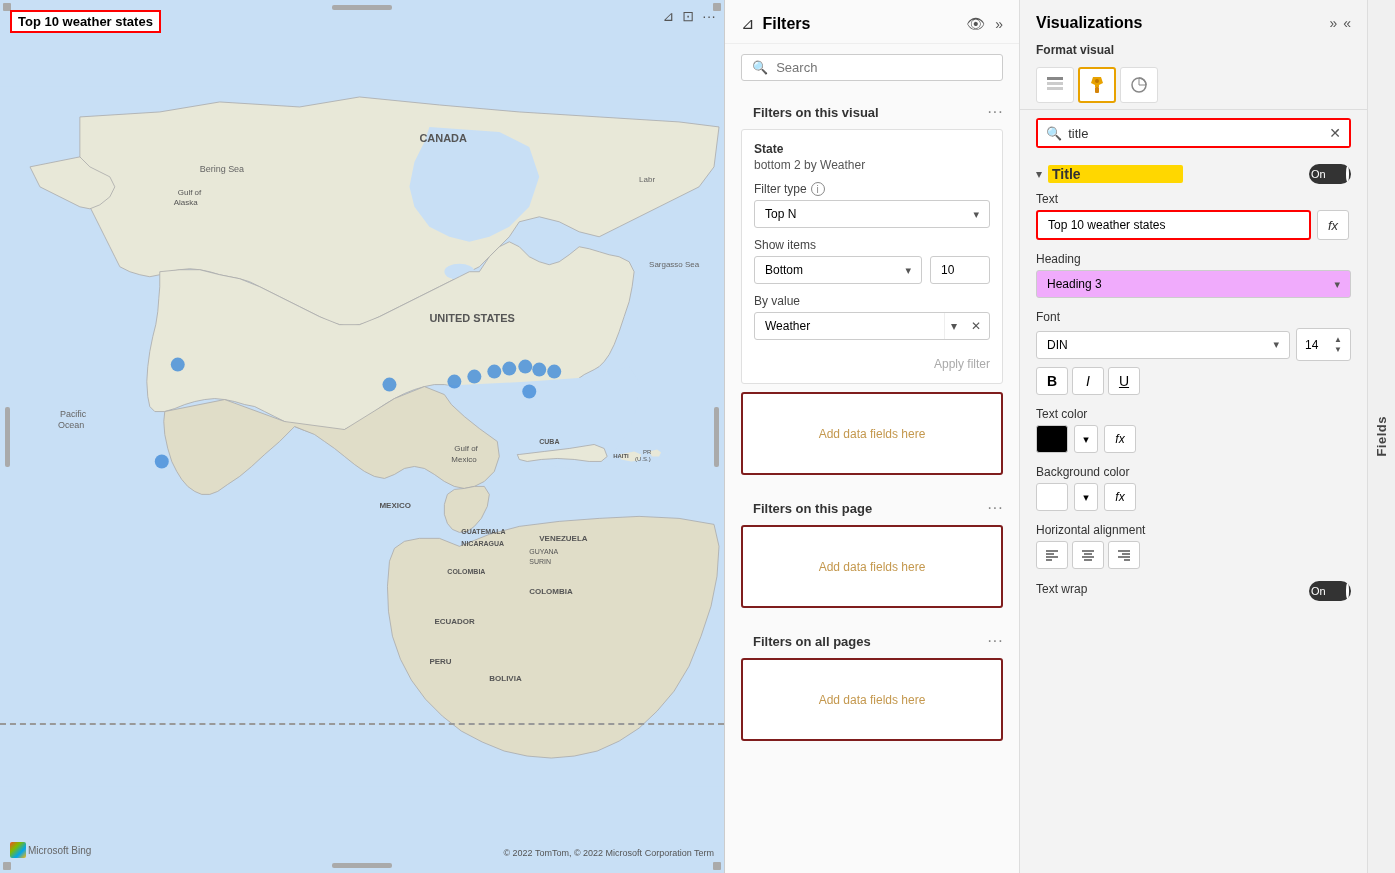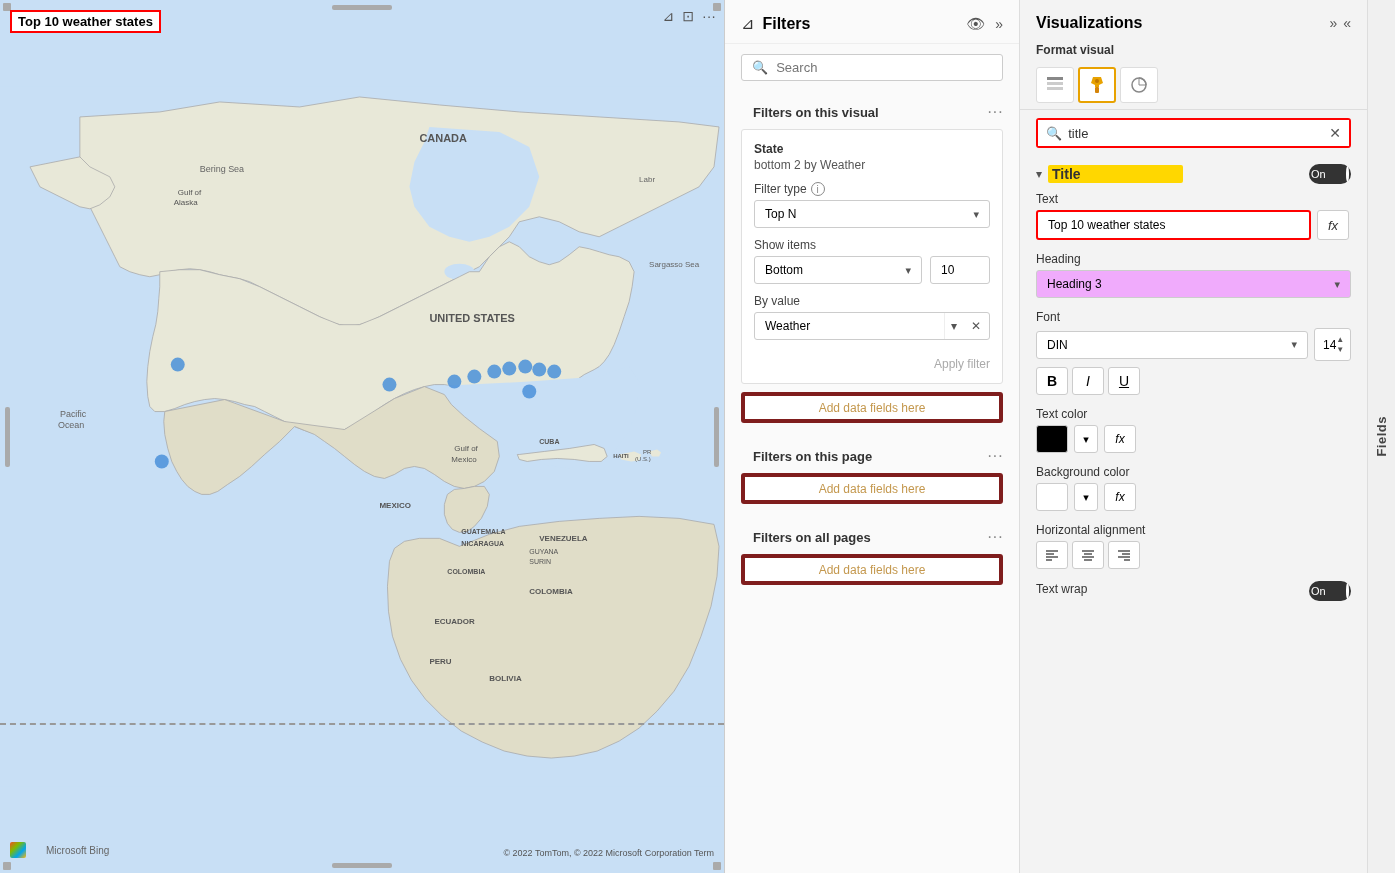--- a/index.html
+++ b/index.html
@@ -98,21 +98,21 @@
       color: #555;
     }
     .map-bing-logo {
       position: absolute;
       bottom: 15px;
       left: 10px;
       font-size: 10px;
       color: #666;
       display: flex;
       align-items: center;
-      gap: 20px;
+      gap: 2px;
     }
     .bing-logo-icon {
       width: 16px;
       height: 16px;
       background: linear-gradient(135deg, #f25022, #7fba00, #00a4ef, #ffb900);
       border-radius: 2px;
     }
 
     .map-dashed-line {
       position: absolute;
@@ -299,23 +299,23 @@
       text-align: right;
       padding-top: 6px;
     }
     .apply-filter-btn span {
       font-size: 12px;
       color: #aaa;
       cursor: pointer;
     }
     .add-fields-card {
       background: white;
-      border: 4px solid #7f1d1d;
-      border-radius: 3px;
-      padding: 4px;
+      border: 2px solid #7f1d1d;
+      border-radius: 3px;
+      padding: 32px;
       text-align: center;
       margin-bottom: 24px;
     }
     .add-fields-text {
       font-size: 12px;
       color: #c4984e;
       cursor: pointer;
     }
     .chevron-down { font-size: 11px; color: #555; }
 
@@ -515,21 +515,21 @@
       border-radius: 3px;
       padding: 6px 10px;
       font-size: 12px;
       background: white;
       display: flex;
       align-items: center;
       justify-content: space-between;
       cursor: pointer;
     }
     .prop-size-input {
-      width: 37px;
+      width: 55px;
       border: 1px solid #ccc;
       border-radius: 3px;
       padding: 6px 8px;
       font-size: 12px;
       background: white;
       display: flex;
       align-items: center;
       justify-content: space-between;
     }
     .font-buttons-row {

